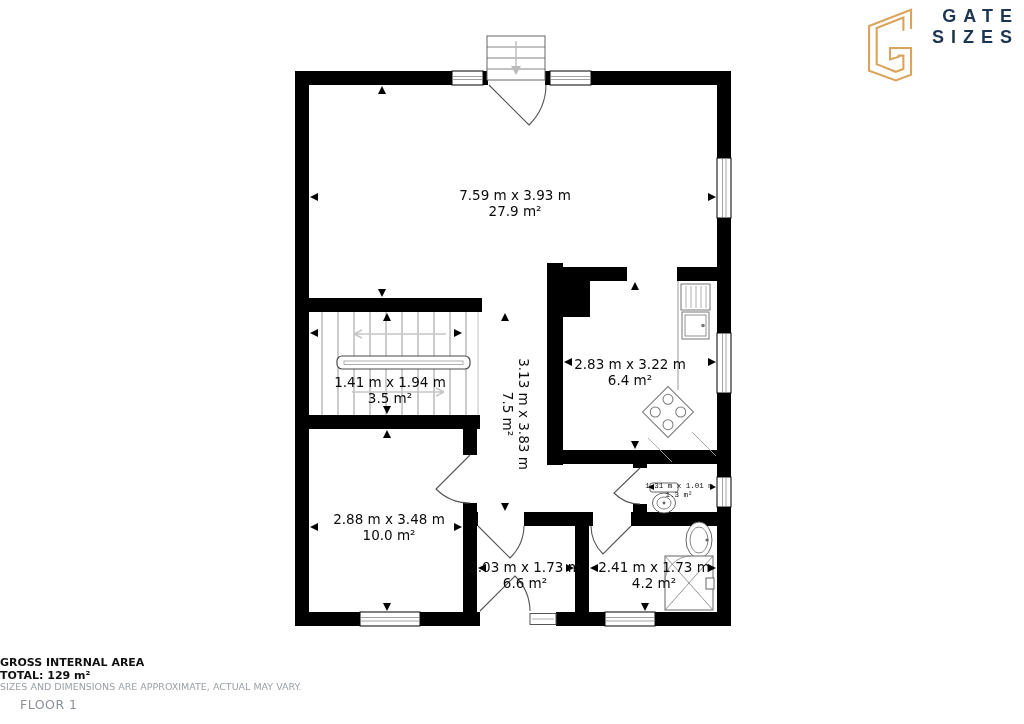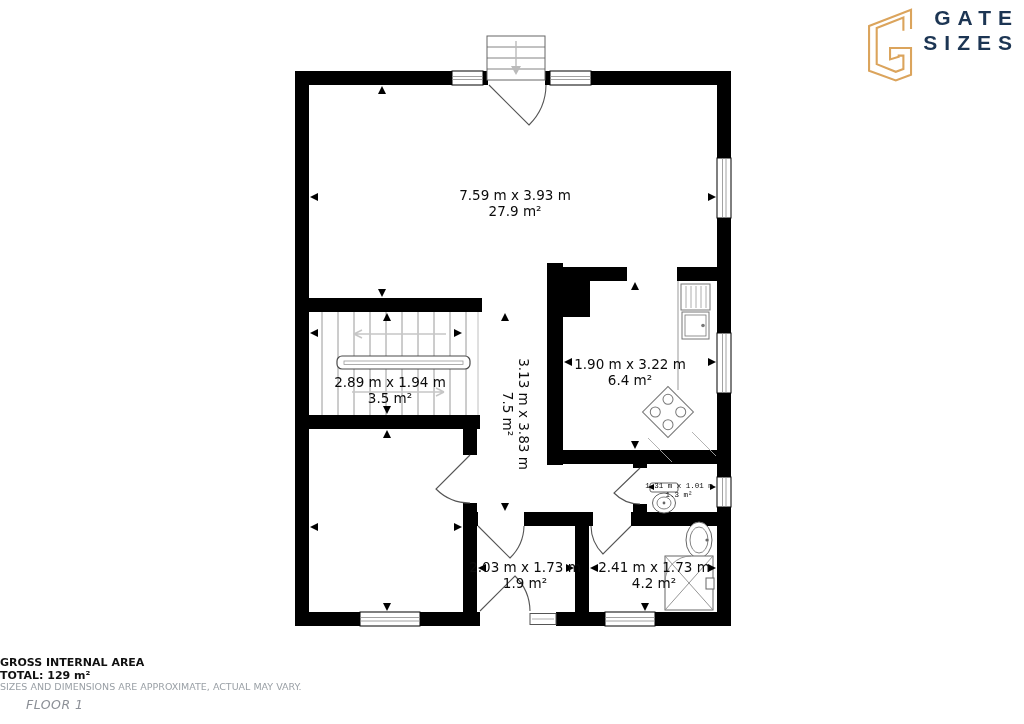--- a/index.html
+++ b/index.html
@@ -18,32 +18,32 @@
   }
   .room-label.rotated{transform:translate(-50%,-50%) rotate(90deg);}
   .room-label.tiny{font-size:7.5px;line-height:1.25;font-family:Liberation Mono, monospace;}
 
   
   #logo{position:absolute;top:6px;right:12px;width:150px;display:flex;
         flex-direction:column;align-items:flex-end;z-index:6;}
   #logo .g-icon{margin-right:24px;margin-bottom:12px;}
   .brand-line{
     font-family:"Liberation Sans",sans-serif;font-weight:600;
-    color:#1C3553;font-size:21px;letter-spacing:7px;line-height:1.18;
+    color:#1C3553;font-size:18px;letter-spacing:7px;line-height:1.18;
     margin-right:-7px; 
   }
 
   
   #footer{position:absolute;left:0;top:656px;width:1024px;text-align:left;z-index:6;}
   .footer-line{font-size:11px;font-weight:700;color:#111;line-height:1.05;margin:1px 0;}
   .footer-line.small{font-size:9.5px;font-weight:400;color:#9AA0A6;margin-top:0;}
 
   #floor-tag{
-    position:absolute;left:26px;top:697px;font-size:12.5px;color:#8C9097;
-    letter-spacing:0.5px;z-index:6;font-style:italic;
+    position:absolute;left:20px;top:697px;font-size:12.5px;color:#8C9097;
+    letter-spacing:0.5px;z-index:6;
   }
 </style>
 </head>
 <body>
 
 <div id="plan-wrap">
 
 <svg width="1024" height="724" viewBox="0 0 1024 724">
 
   <g fill="#000">
@@ -242,38 +242,42 @@
         <polygon points="716,487 710,484 710,490"></polygon>
   </g>
 </svg>
 
   <div class="room-label" style="left:515px;top:203px">
     <div>7.59 m x 3.93 m</div>
     <div>27.9 m²</div>
   </div>
 
   <div class="room-label" style="left:630px;top:372px">
-    <div>1.90 m x 3.22 m</div>
+    <div>2.83 m x 3.22 m</div>
     <div>6.4 m²</div>
   </div>
 
   <div class="room-label" style="left:390px;top:390px">
-    <div>2.89 m x 1.94 m</div>
+    <div>1.41 m x 1.94 m</div>
     <div>3.5 m²</div>
   </div>
 
   <div class="room-label rotated" style="left:516px;top:414px">
     <div>3.13 m x 3.83 m</div>
     <div>7.5 m²</div>
   </div>
 
+  <div class="room-label" style="left:389px;top:527px">
+    <div>2.88 m x 3.48 m</div>
+    <div>10.0 m²</div>
+  </div>
 
   <div class="room-label" style="left:525px;top:575px">
     <div>2.03 m x 1.73 m</div>
-    <div>1.9 m²</div>
+    <div>6.6 m²</div>
   </div>
 
   <div class="room-label" style="left:654px;top:575px">
     <div>2.41 m x 1.73 m</div>
     <div>4.2 m²</div>
   </div>
 
   <div class="room-label tiny" style="left:679px;top:491px">
     <div>1.31 m x 1.01 m</div>
     <div>1.3 m²</div>

